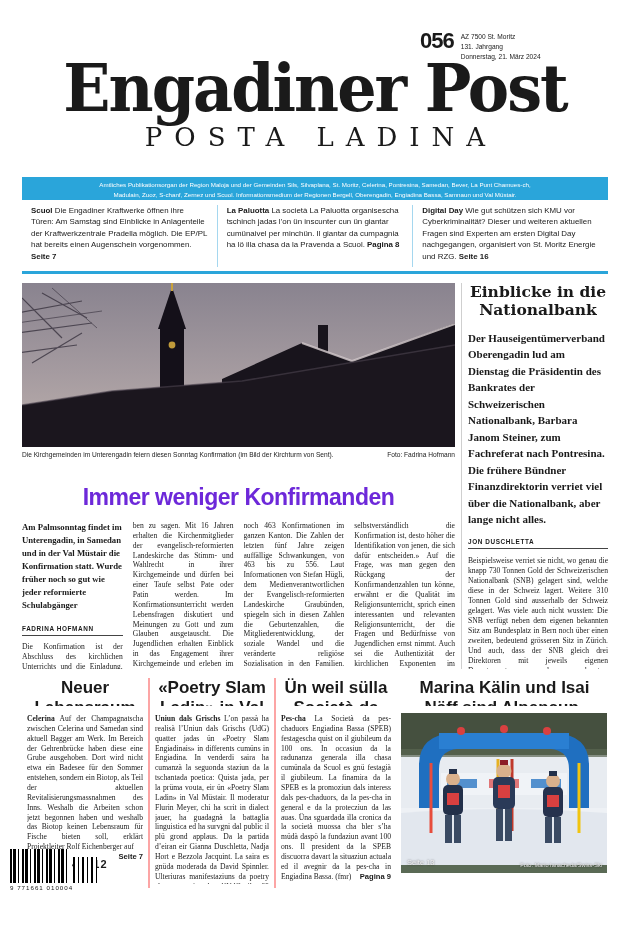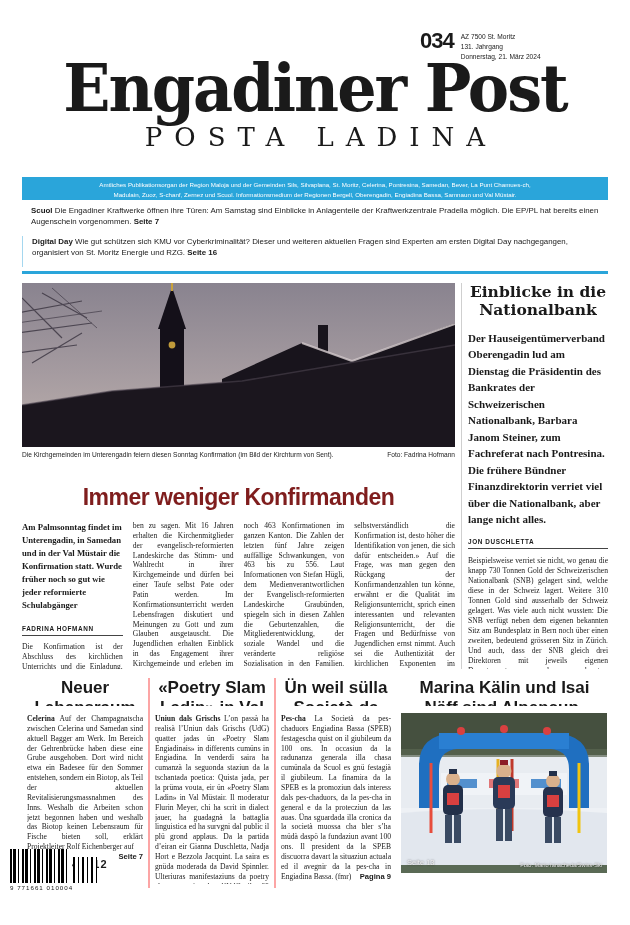--- a/index.html
+++ b/index.html
@@ -13,41 +13,41 @@
 
   
   .masthead{position:absolute;left:22px;top:58px;width:586px;text-align:center;}
   .masthead .title{font-family:"DejaVu Serif","Liberation Serif",serif;font-weight:900;font-size:62px;line-height:1;letter-spacing:-2px;transform:scaleY(1.04);white-space:nowrap;}
   .masthead .subtitle{font-family:"DejaVu Serif","Liberation Serif",serif;font-size:26px;letter-spacing:12px;margin-top:2px;white-space:nowrap;padding-left:12px;}
 
   
   .imprint{position:absolute;left:22px;top:177px;width:586px;height:23px;background:#2aa5da;color:#fff;text-align:center;font-size:6.2px;line-height:1.6;padding-top:3px;box-sizing:border-box;}
 
   
-  .teasers{position:absolute;left:22px;top:205px;width:586px;height:62px;display:flex;flex-direction:column;}
+  .teasers{position:absolute;left:22px;top:205px;width:586px;height:62px;display:flex;}
   .teaser{flex:1;padding:0 9px;font-size:7.9px;line-height:1.45;text-align:left;}
   .teaser + .teaser{border-left:1px solid #a5d7ef;}
   .teaser b{font-weight:700;}
   .blue-rule{position:absolute;left:22px;top:271px;width:586px;height:3px;background:#2aa5da;}
 
   
   .lead-photo{position:absolute;left:22px;top:283px;width:433px;height:164px;overflow:hidden;background:#9b94a0;}
   .photo-caption{position:absolute;left:22px;top:451px;width:433px;font-size:6.6px;display:flex;justify-content:space-between;}
 
   
   .vrule{position:absolute;left:461px;top:283px;width:1px;height:386px;background:#cfcfcf;}
   .bank{position:absolute;left:468px;top:283px;width:140px;height:386px;overflow:hidden;}
   .bank .title{font-family:"DejaVu Serif","Liberation Serif",serif;font-weight:700;font-size:15.5px;line-height:1.15;text-align:center;}
   .bank .lead{font-family:"Liberation Serif",serif;font-weight:700;font-size:11px;line-height:1.5;margin-top:11px;}
   .byline{font-size:6.4px;font-weight:700;letter-spacing:.6px;border-bottom:1px solid #444;padding-bottom:3px;margin-top:10px;}
   .bank .body{font-family:"Liberation Serif",serif;font-size:7.6px;line-height:1.32;text-align:justify;margin-top:7px;height:212px;overflow:hidden;}
   .pageref{font-weight:700;float:right;font-family:"Liberation Sans",sans-serif;}
 
   
-  .headline{position:absolute;left:22px;top:484px;width:433px;text-align:center;font-size:23px;font-weight:900;letter-spacing:-.5px;color:#7f1d1d;}
+  .headline{position:absolute;left:22px;top:484px;width:433px;text-align:center;font-size:23px;font-weight:900;letter-spacing:-.5px;color:#6d28d9;}
   .main-cols{position:absolute;left:22px;top:521px;width:433px;height:148px;display:flex;gap:10px;overflow:hidden;}
   .mcol{flex:1;overflow:hidden;}
   .mcol .lead{font-family:"Liberation Serif",serif;font-weight:700;font-size:8.7px;line-height:1.5;height:94px;overflow:hidden;}
   .mbody{font-family:"Liberation Serif",serif;font-size:7.6px;line-height:1.3;text-align:justify;height:148px;overflow:hidden;}
   .mcol .bodystart{font-family:"Liberation Serif",serif;font-size:7.6px;line-height:1.3;text-align:justify;margin-top:6px;height:30px;overflow:hidden;}
 
   
   .bottom{position:absolute;left:22px;top:678px;width:586px;height:210px;display:flex;}
   .bcol{padding:0 5px;box-sizing:border-box;}
   .bcol + .bcol{border-left:2px solid #fca5a5;}
@@ -64,40 +64,41 @@
   .bc-main{position:absolute;left:0;top:4px;width:58px;height:34px;background:repeating-linear-gradient(90deg,#000 0 2px,#fff 2px 3px,#000 3px 6px,#fff 6px 8px,#000 8px 9px,#fff 9px 12px);}
   .bc-addon{position:absolute;left:63px;top:12px;width:24px;height:26px;background:repeating-linear-gradient(90deg,#000 0 2px,#fff 2px 5px,#000 5px 6px,#fff 6px 9px);}
   .bc-ean{position:absolute;left:0;top:39px;font-size:6.2px;letter-spacing:1px;}
 </style>
 </head>
 <body>
 
 <div class="page">
 
   <div class="issue-block">
-    <div class="issue-number">034</div>
+    <div class="issue-number">056</div>
     <div class="issue-info">
       <div>AZ 7500 St. Moritz</div>
       <div>131. Jahrgang</div>
       <div>Donnerstag, 21. März 2024</div>
     </div>
   </div>
 
   <div class="masthead">
     <div class="title">Engadiner Post</div>
     <div class="subtitle">POSTA LADINA</div>
   </div>
 
   <div class="imprint">
     <div>Amtliches Publikationsorgan der Region Maloja und der Gemeinden Sils, Silvaplana, St. Moritz, Celerina, Pontresina, Samedan, Bever, La Punt Chamues-ch,</div>
     <div>Madulain, Zuoz, S-chanf, Zernez und Scuol. Informationsmedium der Regionen Bergell, Oberengadin, Engiadina Bassa, Samnaun und Val Müstair.</div>
   </div>
 
   <div class="teasers">
     <div class="teaser"><b>Scuol</b><span> Die Engadiner Kraftwerke öffnen ihre Türen: Am Samstag sind Einblicke in Anlagenteile der Kraftwerkzentrale Pradella möglich. Die EP/PL hat bereits einen Augenschein vorgenommen. </span><b>Seite 7</b></div>
+    <div class="teaser"><b>La Paluotta</b><span> La società La Paluotta organisescha tschinch jadas l’on ün inscunter cun ün giantar cumünaivel per minchün. Il giantar da cumpagnia ha lö illa chasa da la Pravenda a Scuol. </span><b>Pagina 8</b></div>
     <div class="teaser"><b>Digital Day</b><span> Wie gut schützen sich KMU vor Cyberkriminalität? Dieser und weiteren aktuellen Fragen sind Experten am ersten Digital Day nachgegangen, organisiert von St. Moritz Energie und RZG. </span><b>Seite 16</b></div>
   </div>
   <div class="blue-rule"></div>
 
   <div class="lead-photo">
     <svg width="433" height="164" viewBox="0 0 433 164">
       <defs>
         <linearGradient id="sky" x1="0" y1="0" x2="0" y2="1">
           <stop offset="0" stop-color="#89838f"></stop>
             <stop offset="0.55" stop-color="#a59ba0"></stop>

